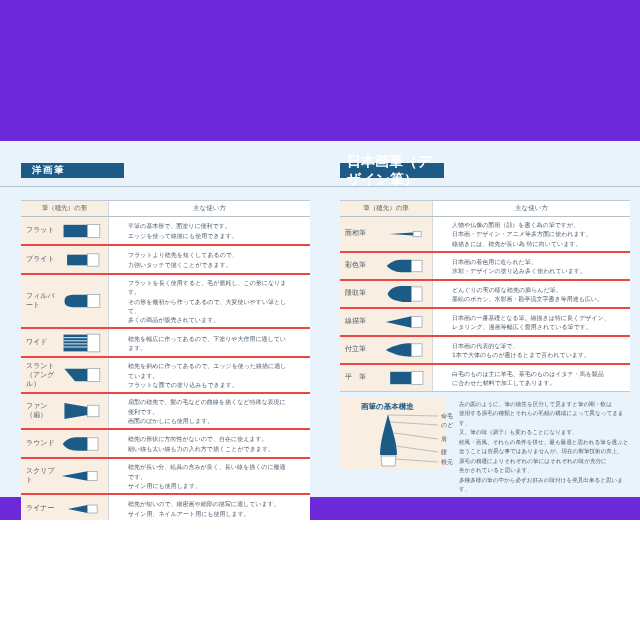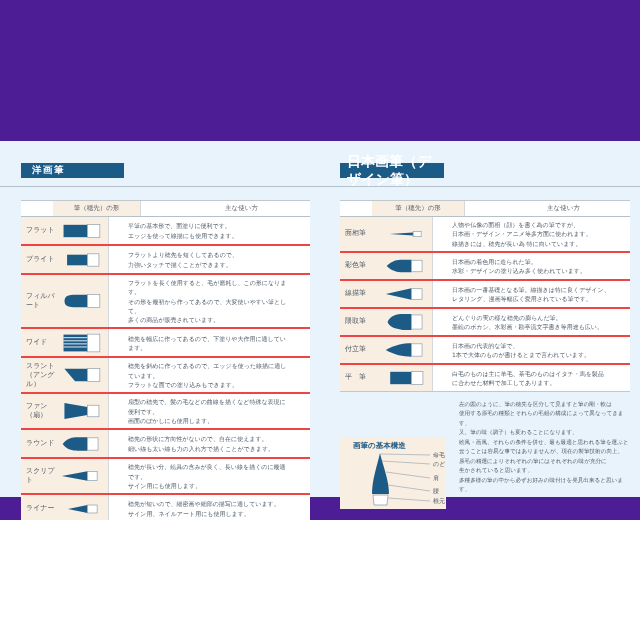--- a/index.html
+++ b/index.html
@@ -1,44 +1,44 @@
 <!DOCTYPE html>
 <html><head>
 <meta charset="utf-8">
 <style>
   html,body{margin:0;padding:0;background:#fff;}
-  .page{position:relative;width:640px;height:520px;background:#4c1d95;overflow:hidden;
+  .page{position:relative;width:640px;height:520px;background:#6d28d9;overflow:hidden;
         font-family:"DejaVu Sans",sans-serif;}
   .panel{position:absolute;left:0;top:141px;width:640px;height:356px;background:#e8f3fb;}
   .badge{position:absolute;top:22px;height:15px;background:#1d5b87;color:#ffffff;font-weight:bold;
          display:flex;align-items:center;box-sizing:border-box;}
   .badge-left{left:21px;width:103px;font-size:9.5px;padding-left:11px;letter-spacing:1.5px;}
   .badge-right{left:340px;width:104px;font-size:14px;padding-left:7px;letter-spacing:0;}
   .hr-line{position:absolute;left:0;top:45px;width:640px;height:1px;background:#b3c2cc;}
   .col-left{position:absolute;left:21px;top:59px;width:289px;}
   .col-right{position:absolute;left:340px;top:59px;width:290px;}
 
   .tbl{border-top:1px solid #c0c8ce;border-bottom:1px solid #c0c8ce;background:#ffffff;}
   .row{display:flex;align-items:stretch;border-bottom:2px solid #ef4444;min-height:27px;}
   .tbl-right .row{min-height:25px;}
   .row:last-child{border-bottom:none;}
   .row.head{min-height:15px;border-bottom:1px solid #b6c0c7;}
   .c1{width:88px;flex:none;background:#f9eee2;border-right:1px solid #d3d9dd;display:flex;
       align-items:center;justify-content:space-between;padding:2px 2px 2px 5px;box-sizing:border-box;}
   .tbl-right .c1{width:93px;}
   .c2{flex:1;display:flex;align-items:center;padding:3px 19px;box-sizing:border-box;}
-  .hc{justify-content:center;font-size:6.5px;color:#4e5b68;margin-left:32px;}
+  .hc{justify-content:center;font-size:6.5px;color:#4e5b68;}
   .row.head .c1{justify-content:center;padding:1px;}
   .bname{font-size:7px;color:#4e5b68;white-space:pre-line;line-height:1.3;}
   .bshape{flex:none;width:46px;height:22px;display:flex;align-items:center;}
   .bshape svg{width:46px;height:22px;display:block;}
   .desc{font-size:6px;color:#4e5b68;line-height:1.55;white-space:pre-line;}
 
   .anatomy{display:flex;margin-top:6px;}
-  .anatomy-box{width:106px;flex:none;background:#f9eee2;box-sizing:border-box;padding:3px 0 2px 8px;height:72px;margin-top:39px;}
+  .anatomy-box{width:106px;flex:none;background:#f9eee2;box-sizing:border-box;padding:3px 0 2px 16px;height:72px;}
   .anatomy-title{font-size:7.5px;font-weight:bold;color:#1d5b87;margin:1px 0 1px 5px;}
   .anatomy-box svg{display:block;margin-left:4px;}
   .anatomy-text{flex:1;margin-left:13px;padding-top:2px;font-size:5.6px;line-height:1.7;
                 color:#4e5b68;white-space:pre-line;}
 </style>
 </head>
 <body>
 
 <div class="page">
   <div class="panel">
@@ -207,43 +207,43 @@
                   <path d="M3,12 C9,6 15,5 21,5 L31,5 L31,19 L21,19 C15,19 9,18 3,12 Z" fill="#1d5b87"></path>
                   <rect x="31" y="5.5" width="12" height="13" fill="#fff" stroke="#8fa0ac" stroke-width="0.8"></rect>
                 </svg>
               </span>
       </div>
       <div class="c2 desc">日本画の着色用に造られた筆。
 水彩・デザインの塗り込み多く使われています。</div>
           </div>
           <div class="row">
       <div class="c1">
+        <span class="bname">隈取筆</span>
+        <span class="bshape">
+                <svg viewBox="0 0 52 24">
+                  <path d="M4,12 C7,4.5 15,3 21,3 L31,3 L31,21 L21,21 C15,19.5 7,19.5 4,12 Z" fill="#1d5b87"></path>
+                  <rect x="31" y="4" width="12" height="16" fill="#fff" stroke="#8fa0ac" stroke-width="0.8"></rect>
+                </svg>
+              </span>
+      </div>
+      <div class="c2 desc">どんぐりの実の様な穂先の膨らんだ筆。
+墨絵のボカシ、水彩画・勘亭流文字書き等用途も広い。</div>
+          </div>
+          <div class="row">
+      <div class="c1">
         <span class="bname">線描筆</span>
         <span class="bshape">
                 <svg viewBox="0 0 52 24">
                   <polygon points="2,12 31,5.5 31,18.5" fill="#1d5b87"></polygon>
                   <rect x="31" y="6" width="12" height="12" fill="#fff" stroke="#8fa0ac" stroke-width="0.8"></rect>
                 </svg>
               </span>
       </div>
       <div class="c2 desc">日本画の一番基礎となる筆。線描きは特に良くデザイン、
 レタリング、漫画等幅広く愛用されている筆です。</div>
-          </div>
-          <div class="row">
-      <div class="c1">
-        <span class="bname">隈取筆</span>
-        <span class="bshape">
-                <svg viewBox="0 0 52 24">
-                  <path d="M4,12 C7,4.5 15,3 21,3 L31,3 L31,21 L21,21 C15,19.5 7,19.5 4,12 Z" fill="#1d5b87"></path>
-                  <rect x="31" y="4" width="12" height="16" fill="#fff" stroke="#8fa0ac" stroke-width="0.8"></rect>
-                </svg>
-              </span>
-      </div>
-      <div class="c2 desc">どんぐりの実の様な穂先の膨らんだ筆。
-墨絵のボカシ、水彩画・勘亭流文字書き等用途も広い。</div>
           </div>
           <div class="row">
       <div class="c1">
         <span class="bname">付立筆</span>
         <span class="bshape">
                 <svg viewBox="0 0 52 24">
                   <path d="M2,12 C12,6.5 21,4.5 31,4.5 L31,19.5 C21,19.5 12,17.5 2,12 Z" fill="#1d5b87"></path>
                   <rect x="31" y="5" width="12" height="14" fill="#fff" stroke="#8fa0ac" stroke-width="0.8"></rect>
                 </svg>
               </span>

